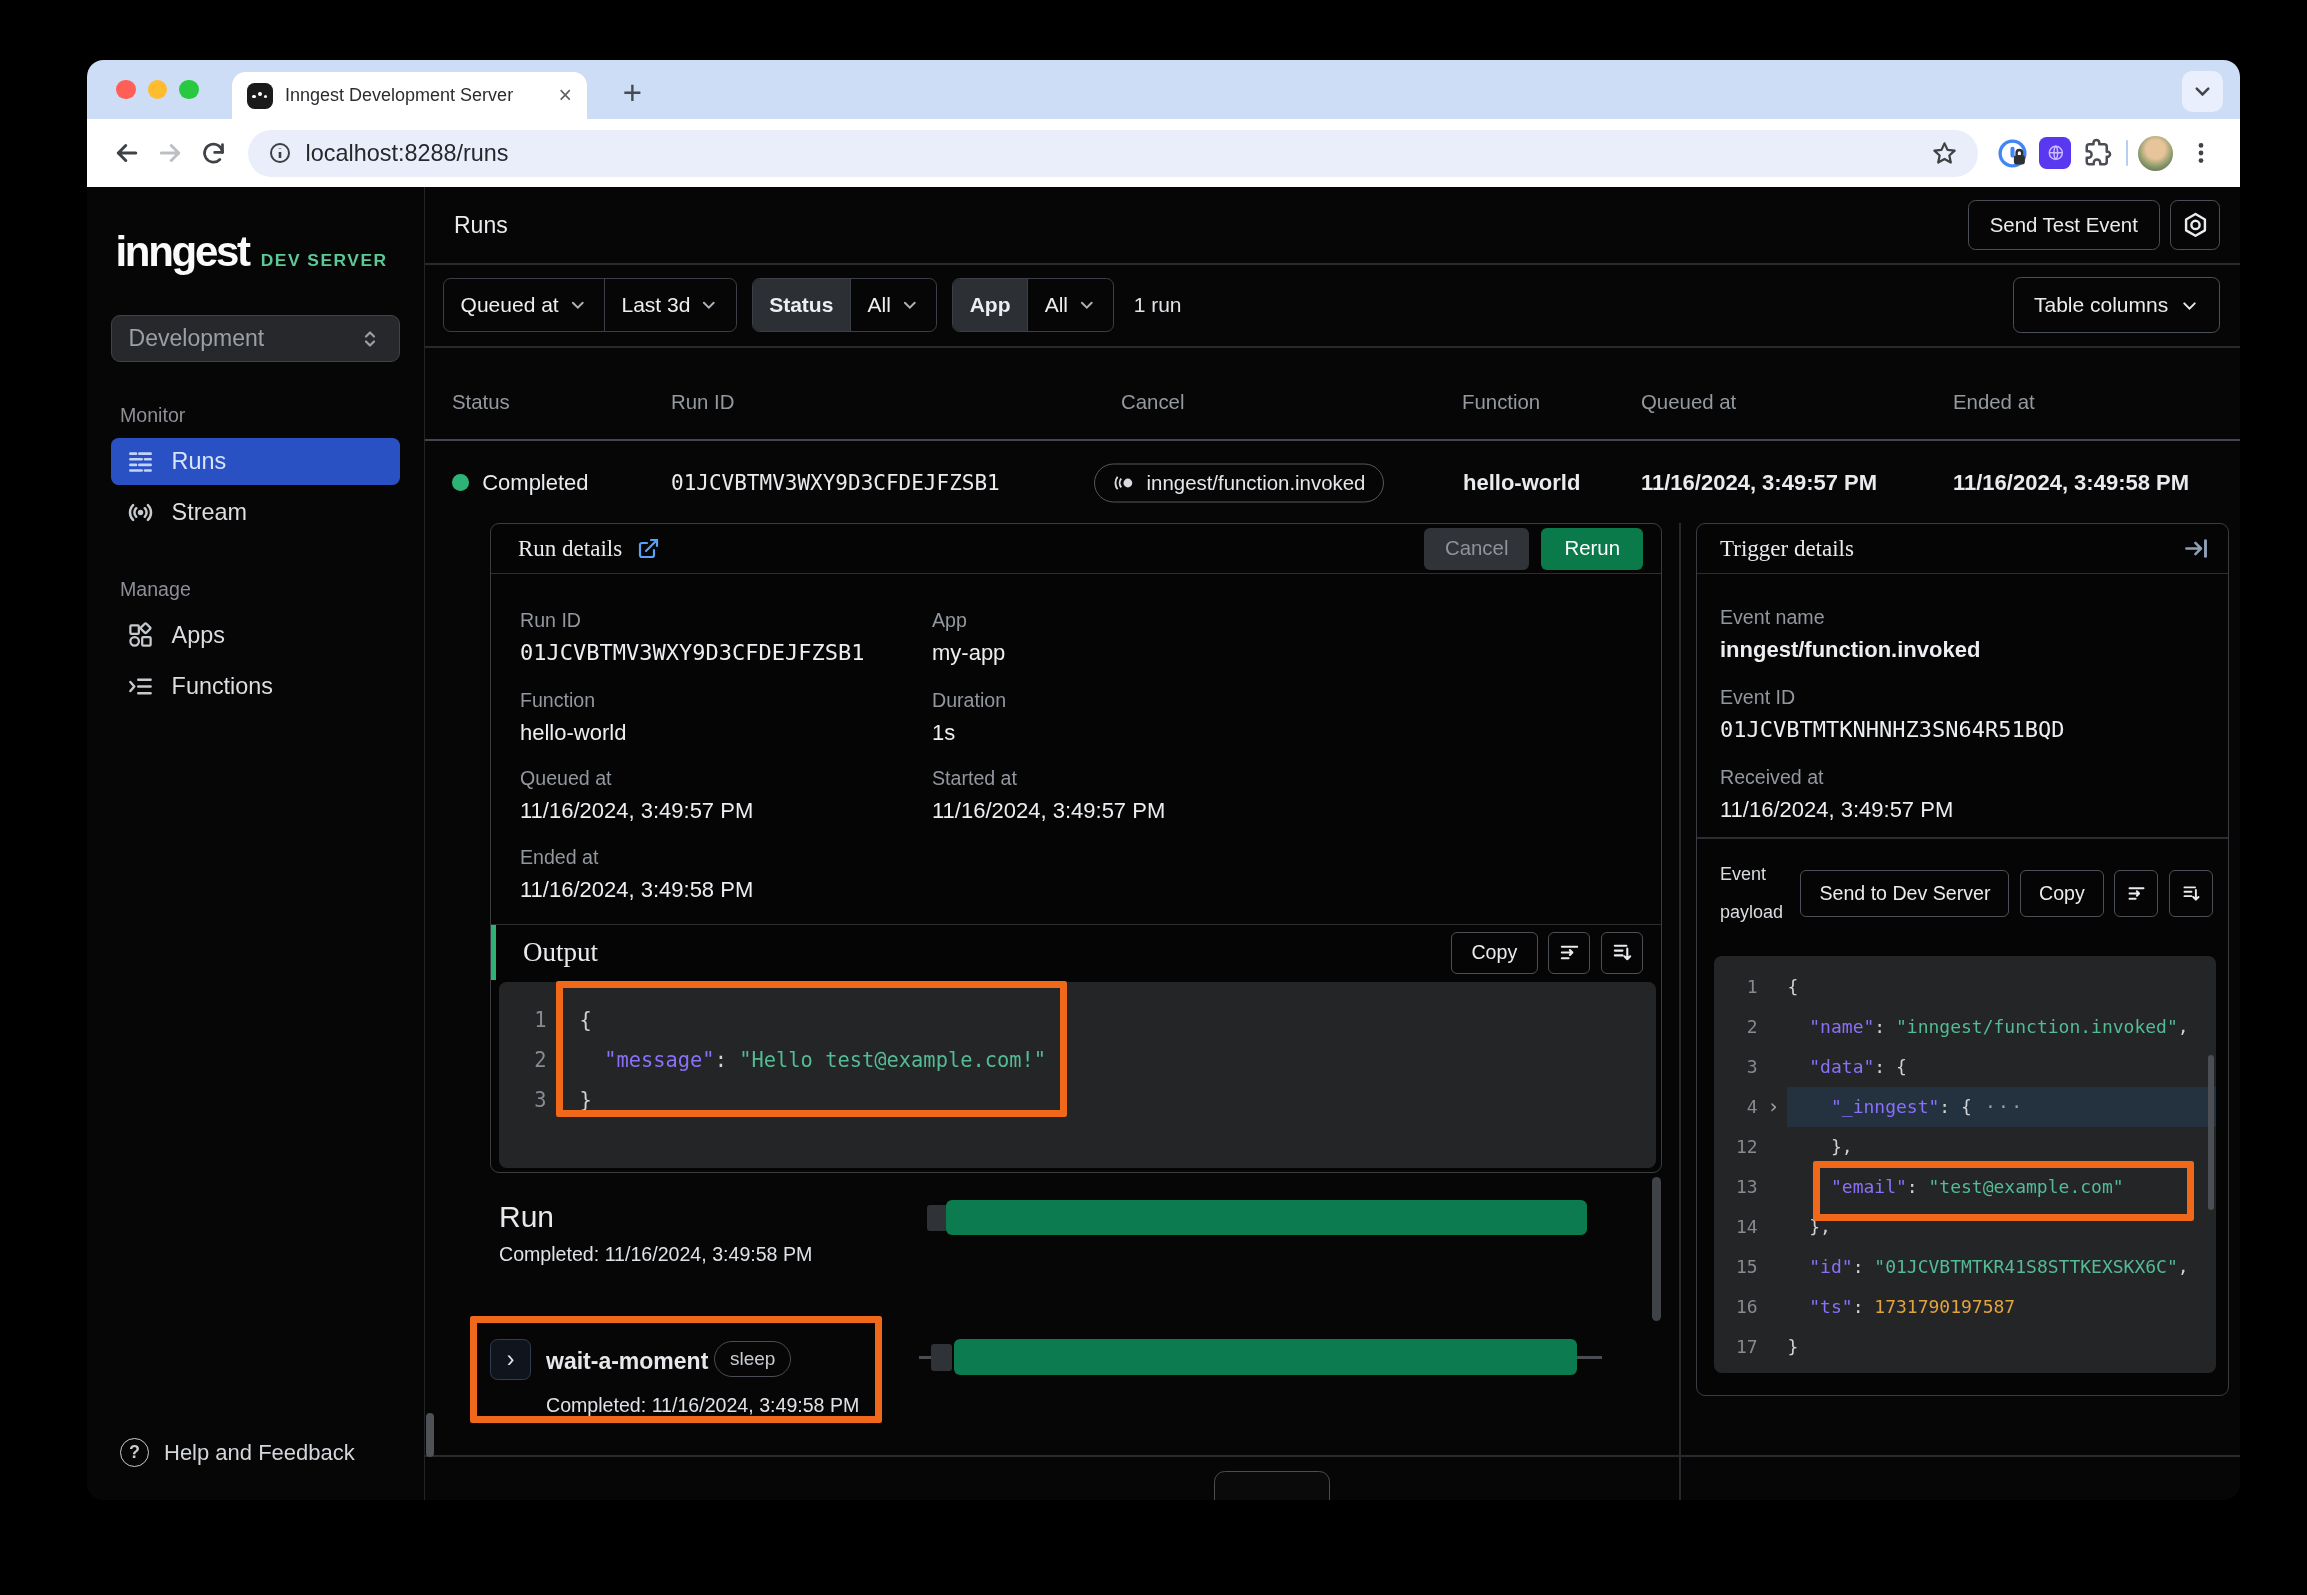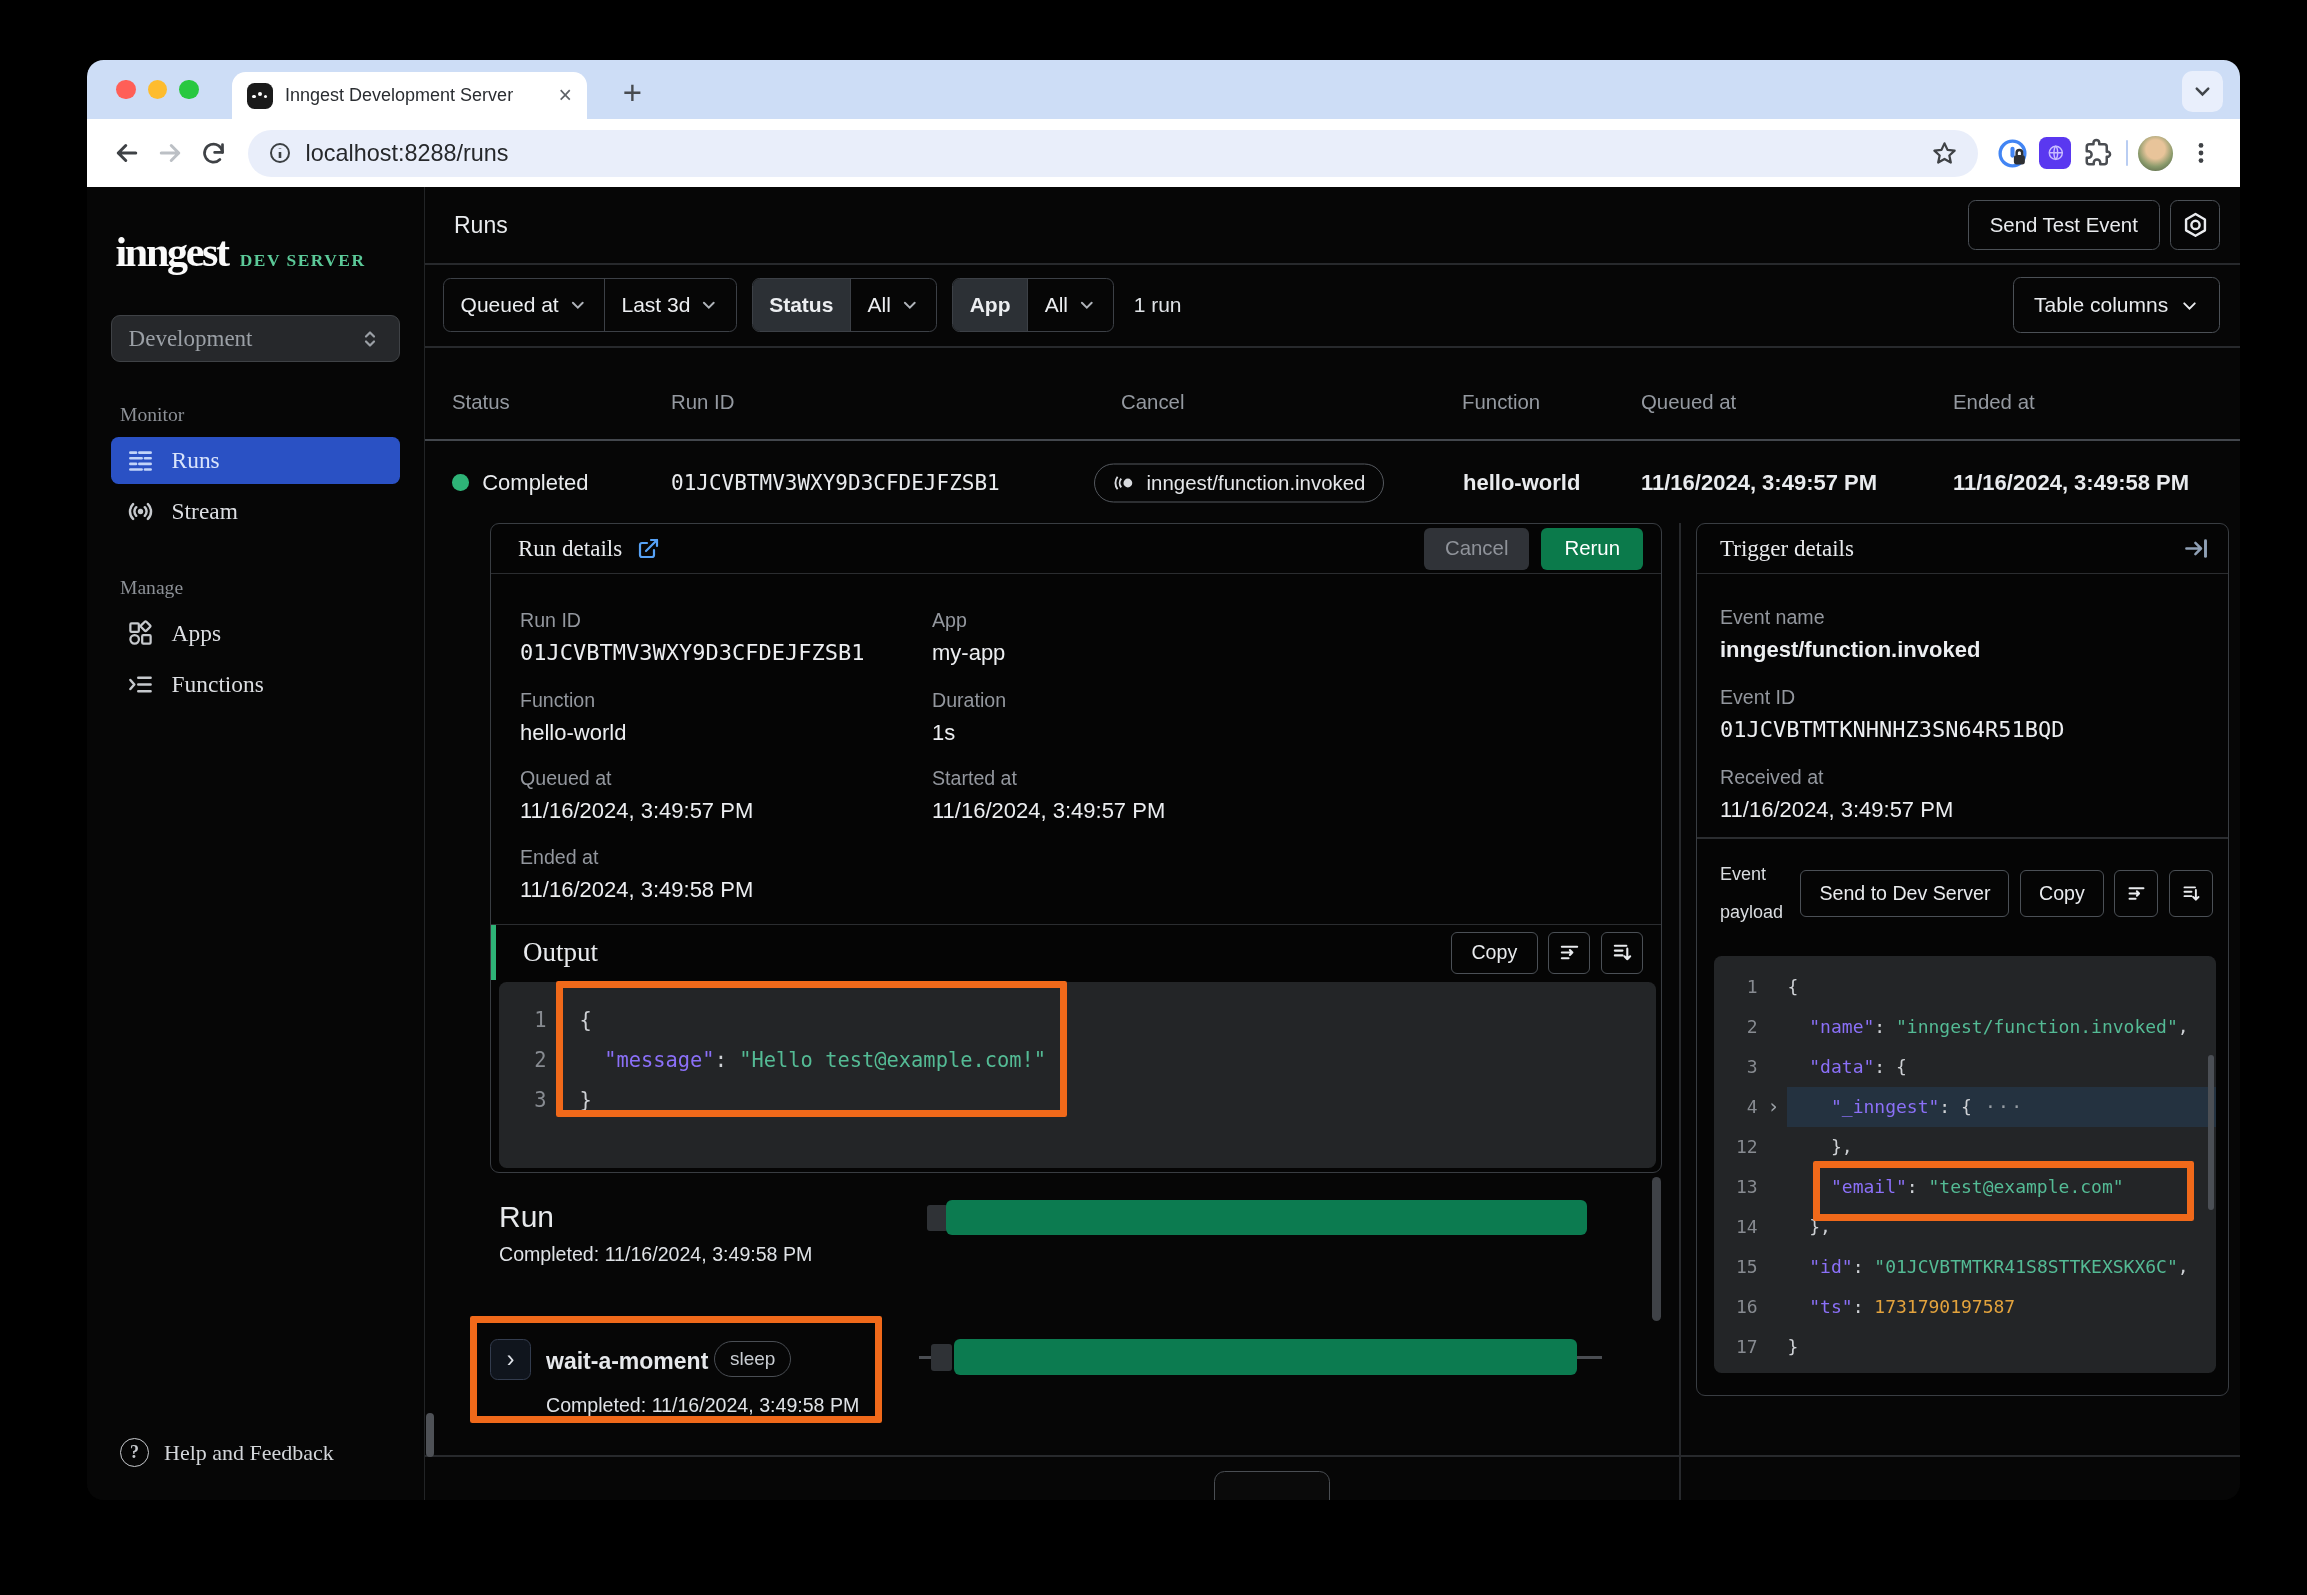--- a/index.html
+++ b/index.html
@@ -26,21 +26,21 @@
   .nav-ic.disabled { color:#bcc0c5; }
   .urlpill { flex:1; height:47px; border-radius:23.4px; background:#e9eefa; display:flex; align-items:center; gap:13.6px; padding:0 19.6px; margin:0 7.6px; }
   .url-text { font-size:23.4px; color:#26282b; flex:1; }
   .ext-sep { width:2.3px; height:26px; background:#b9cdf2; border-radius:1.5px; }
   .avatar { width:35px; height:35px; border-radius:50%; background:radial-gradient(circle at 50% 38%, #e8c49a 0 34%, #8a9a6b 62%, #44523c 100%); }
   .onep { width:33px; height:33px; position:relative; }
   .purple-ext { width:32px; height:32px; border-radius:7.6px; background:#5a38f0; display:flex; align-items:center; justify-content:center; }
 
   
   .app { position:relative; display:flex; height:1313px; background:#060606; overflow:hidden; }
-  .sidebar { width:338px; flex:none; border-right:1.5px solid #222426; padding:41px 24px 33px 24px; display:flex; flex-direction:column;font-family:Liberation Serif, serif; }
+  .sidebar { width:338px; flex:none; border-right:1.5px solid #222426; padding:41px 24px 33px 24px; display:flex; flex-direction:column; }
   .logo-row { display:flex; align-items:baseline; gap:12px; padding-left:4.5px; }
   .wordmark { font-size:42px; font-weight:800; letter-spacing:-2.3px; color:#fafafa; }
   .badge-green { font-size:17.4px; font-weight:600; letter-spacing:1.5px; color:var(--brand-green); }
   .env-select { margin-top:39px; height:47px; border-radius:9px; background:#26282b; border:1.5px solid #3f4246; display:flex; align-items:center; padding:0 16.6px; color:#9ba0a6; font-size:23px; }
   .env-select .grow { flex:1; }
   .sect-label { margin-top:42px; margin-bottom:6px; padding-left:9px; font-size:19.6px; color:#8c9096; }
   .nav-item { height:47px; border-radius:7.6px; display:flex; align-items:center; gap:16.6px; padding:0 15px; color:#dcdee2; font-size:23.4px; margin-top:4.5px; }
   .nav-item .ni { width:29px; height:29px; flex:none; color:#c6c9cd; display:flex; align-items:center; justify-content:center; }
   .nav-item.active { background:var(--active-blue); color:#d9e4fb; }
   .nav-item.active .ni { color:#c2d4f9; }

